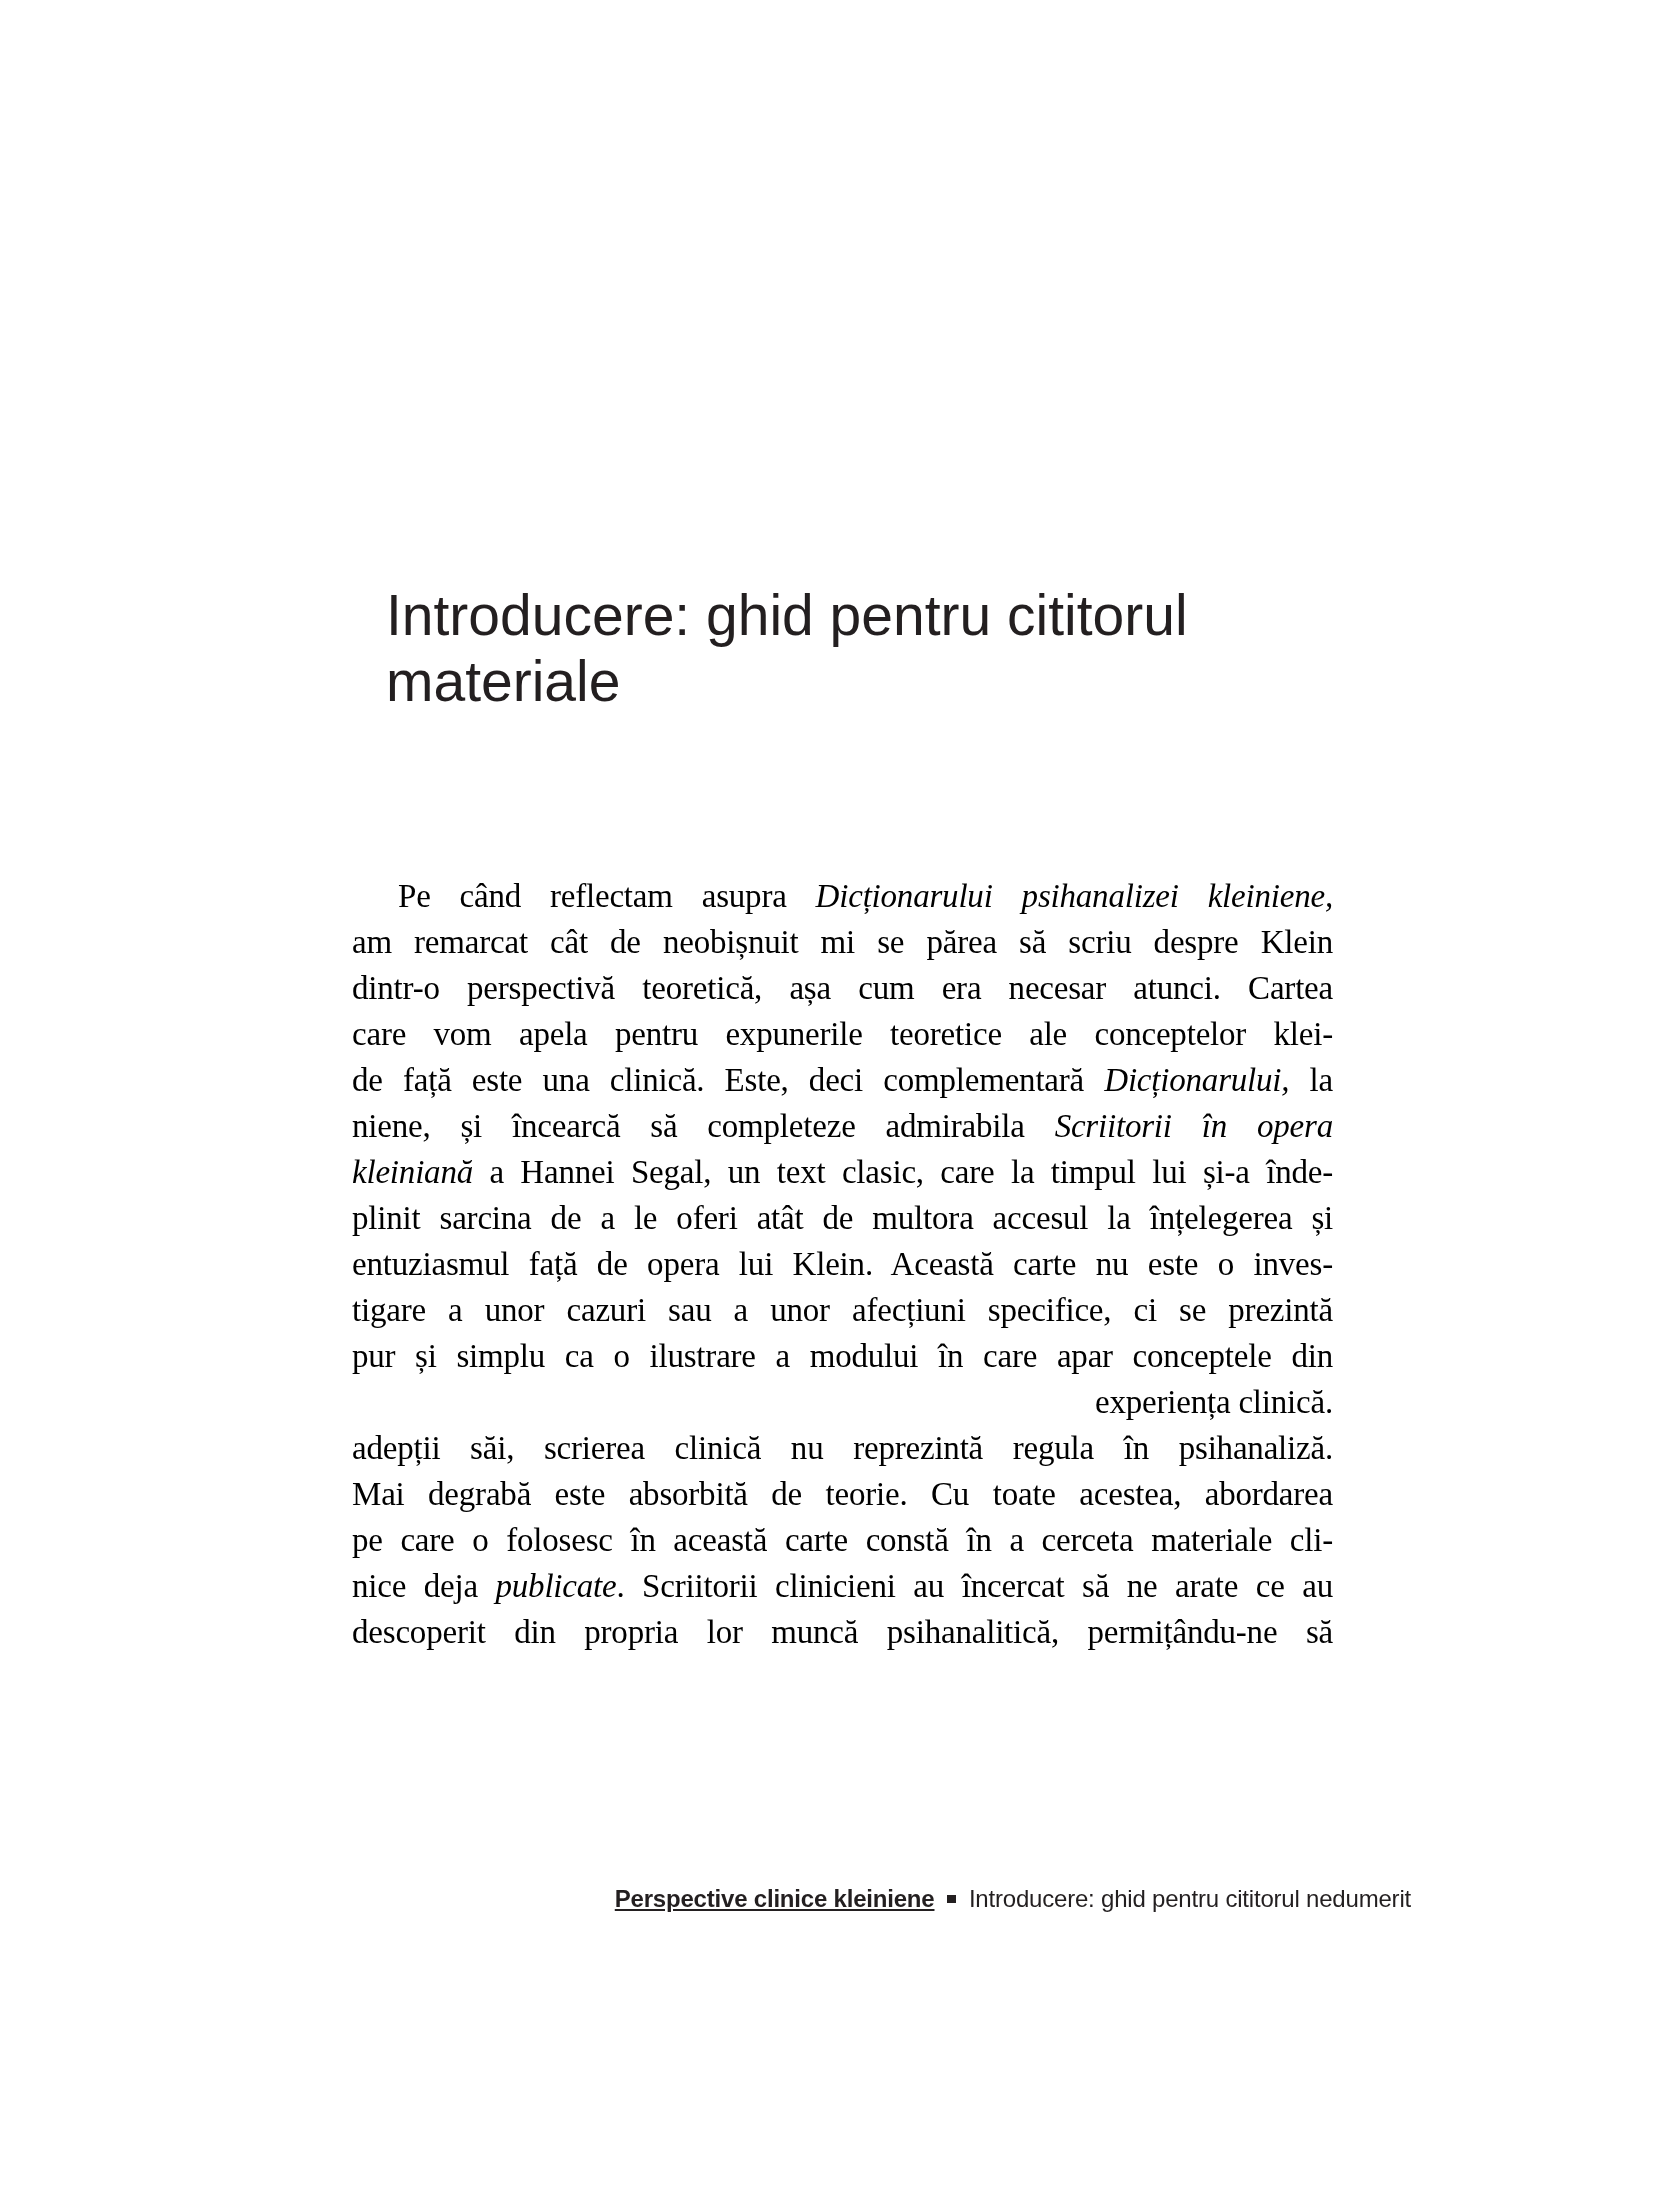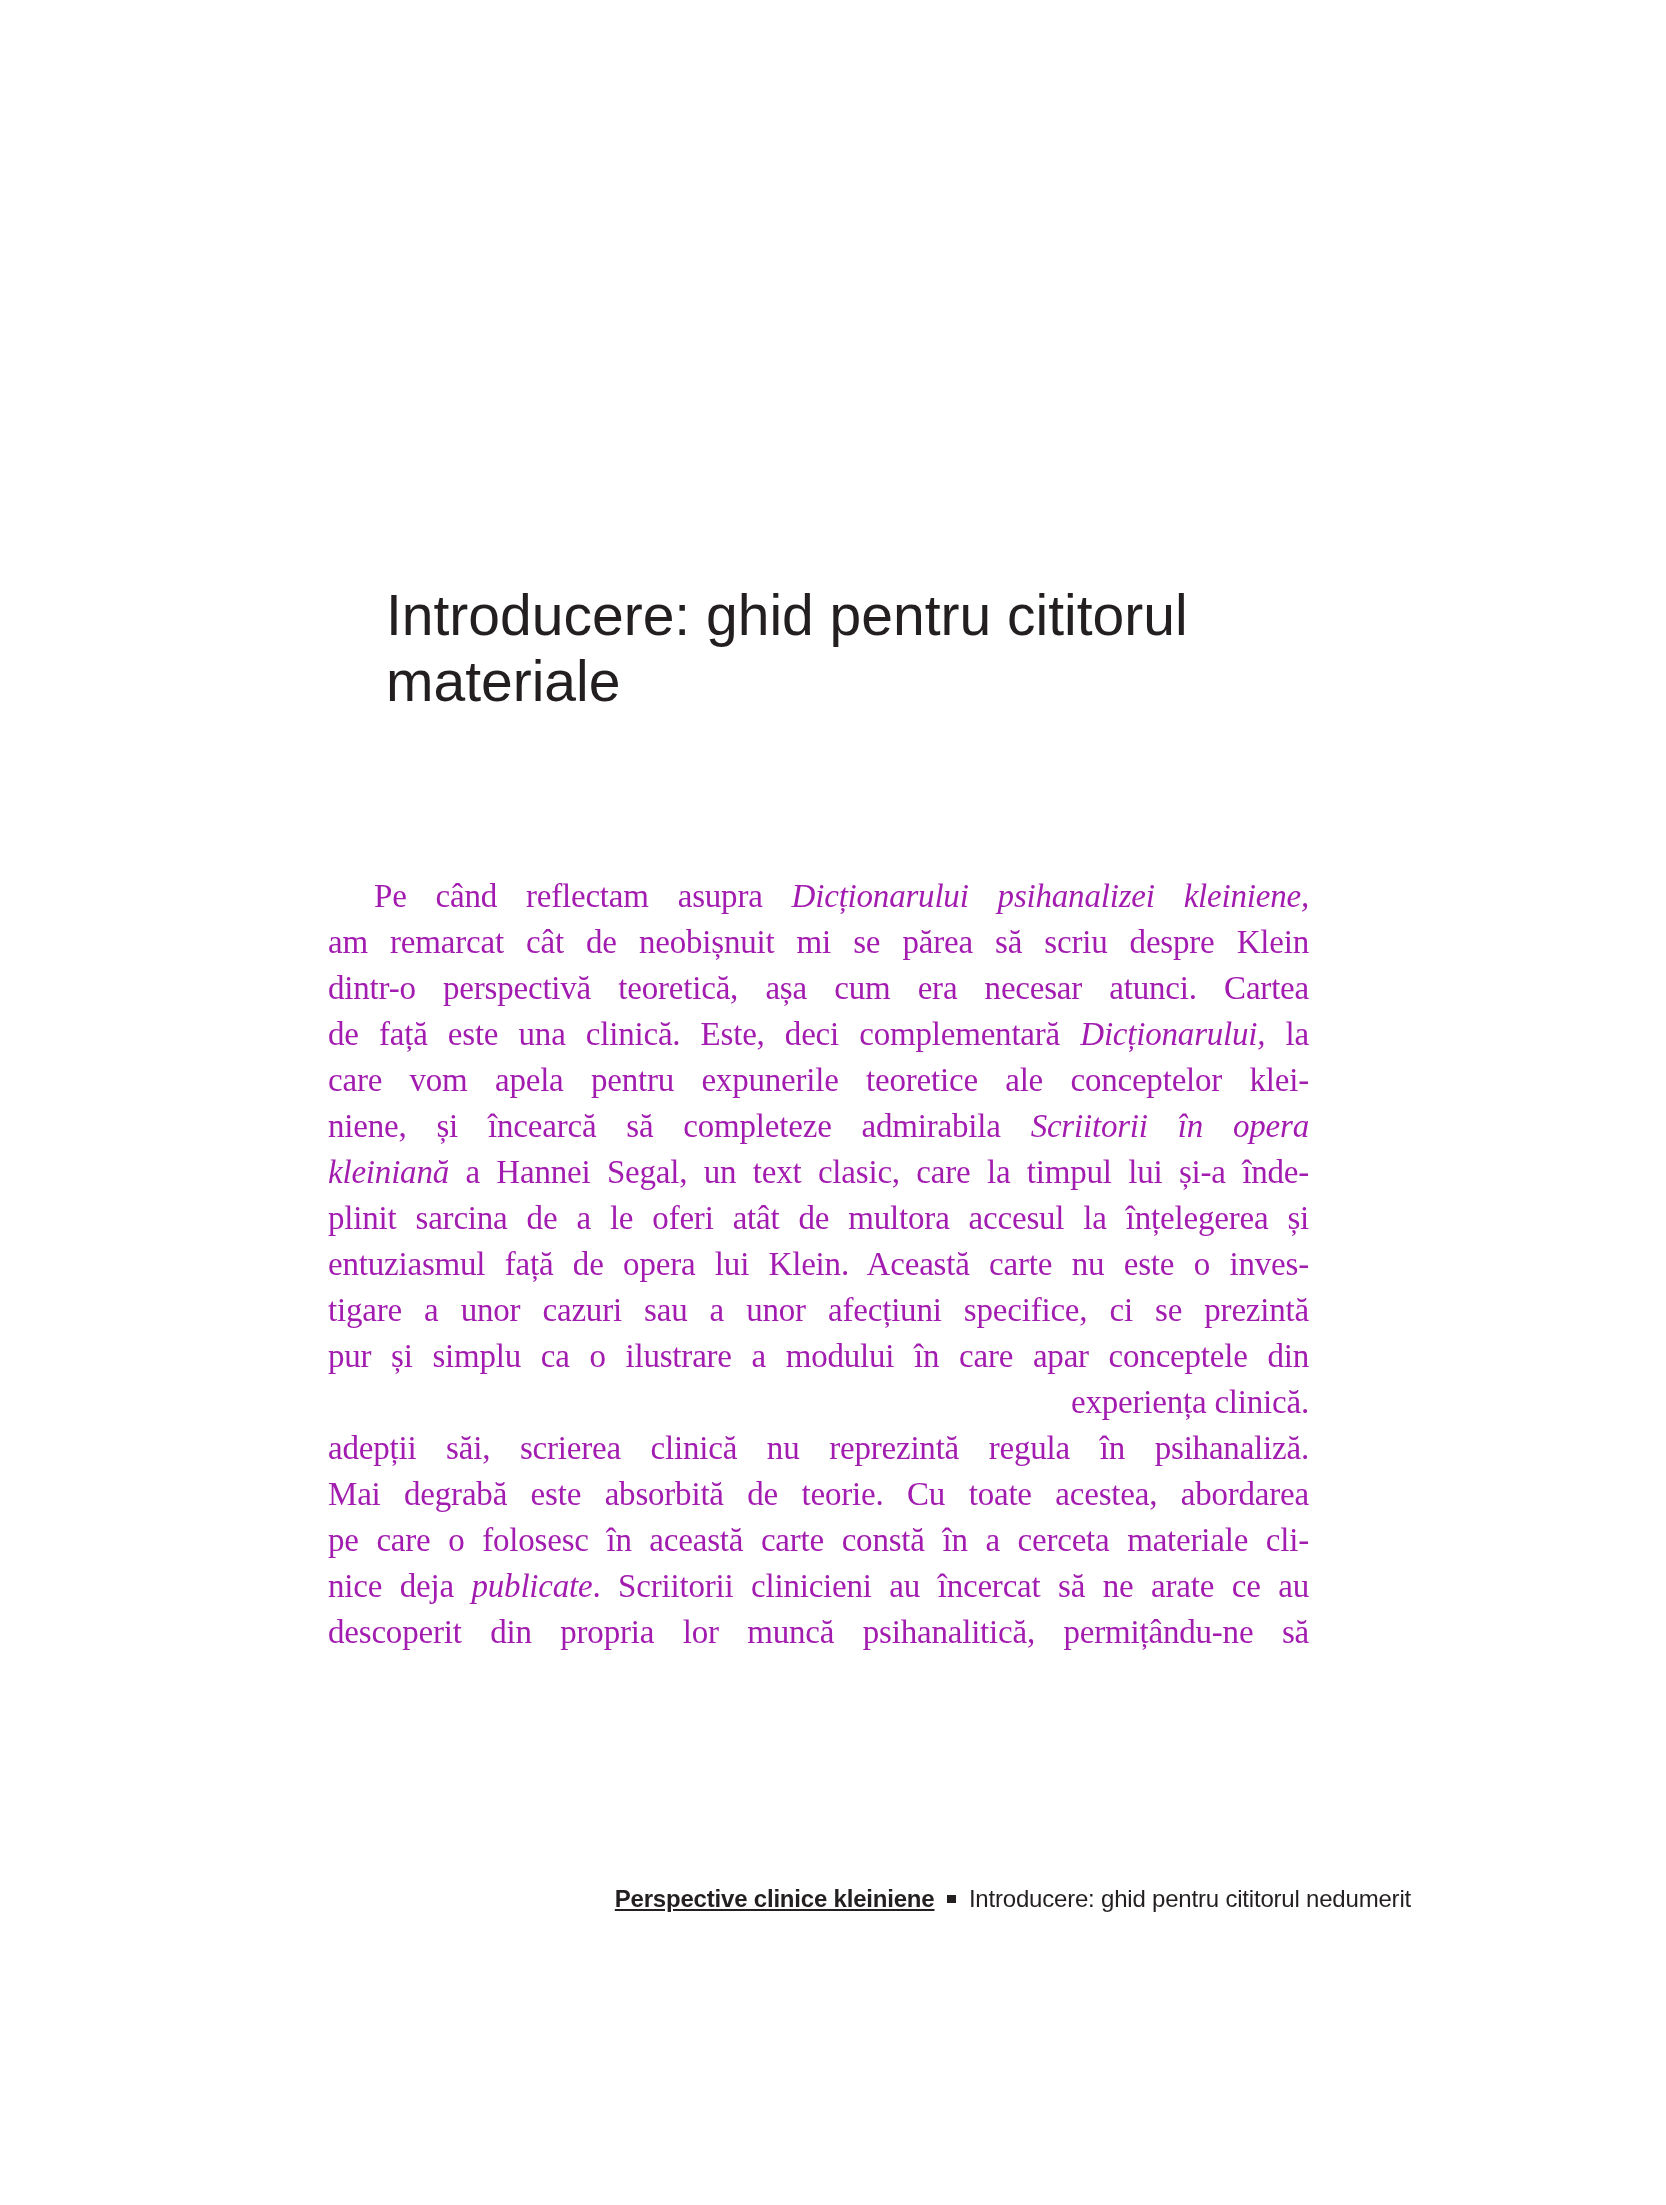--- a/index.html
+++ b/index.html
@@ -23,24 +23,24 @@
     font-family: "Liberation Sans", "DejaVu Sans", sans-serif;
     font-weight: 400;
     font-size: 57px;
     line-height: 66px;
     letter-spacing: 0px;
     white-space: nowrap;
     margin-left: 42px;
   }
   .body-text {
     position: absolute;
-    left: 328px;
+    left: 352px;
     top: 873px;
     width: 981px;
-    color: #a21caf;
+    color: #000000;
     font-family: "Liberation Serif", "DejaVu Serif", serif;
     font-size: 33px;
     line-height: 46px;
     letter-spacing: -0.2px;
   }
   .body-text .line {
     text-align: right;
   }
   .body-text .line.justify {
     text-align: justify;
@@ -88,22 +88,22 @@
 
   <div class="chapter-title">
     <div>Introducere: ghid pentru cititorul</div>
     <div>materiale</div>
   </div>
 
   <div class="body-text">
       <div class="line justify indent"><span>Pe când reflectam asupra </span><span class="italic">Dicționarului psihanalizei kleiniene,</span></div>
       <div class="line justify"><span>am remarcat cât de neobișnuit mi se părea să scriu despre Klein</span></div>
       <div class="line justify"><span>dintr-o perspectivă teoretică, așa cum era necesar atunci. Cartea</span></div>
+      <div class="line justify"><span>care vom apela pentru expunerile teoretice ale conceptelor klei-</span></div>
       <div class="line justify"><span>de față este una clinică. Este, deci complementară </span><span class="italic">Dicționarului,</span><span> la</span></div>
-      <div class="line justify"><span>care vom apela pentru expunerile teoretice ale conceptelor klei-</span></div>
       <div class="line justify"><span>niene, și încearcă să completeze admirabila </span><span class="italic">Scriitorii în opera</span></div>
       <div class="line justify"><span class="italic">kleiniană</span><span> a Hannei Segal, un text clasic, care la timpul lui și-a înde-</span></div>
       <div class="line justify"><span>plinit sarcina de a le oferi atât de multora accesul la înțelegerea și</span></div>
       <div class="line justify"><span>entuziasmul față de opera lui Klein. Această carte nu este o inves-</span></div>
       <div class="line justify"><span>tigare a unor cazuri sau a unor afecțiuni specifice, ci se prezintă</span></div>
       <div class="line justify"><span>pur și simplu ca o ilustrare a modului în care apar conceptele din</span></div>
       <div class="line"><span>experiența clinică.</span></div>
       <div class="line justify"><span>adepții săi, scrierea clinică nu reprezintă regula în psihanaliză.</span></div>
       <div class="line justify"><span>Mai degrabă este absorbită de teorie. Cu toate acestea, abordarea</span></div>
       <div class="line justify"><span>pe care o folosesc în această carte constă în a cerceta materiale cli-</span></div>

